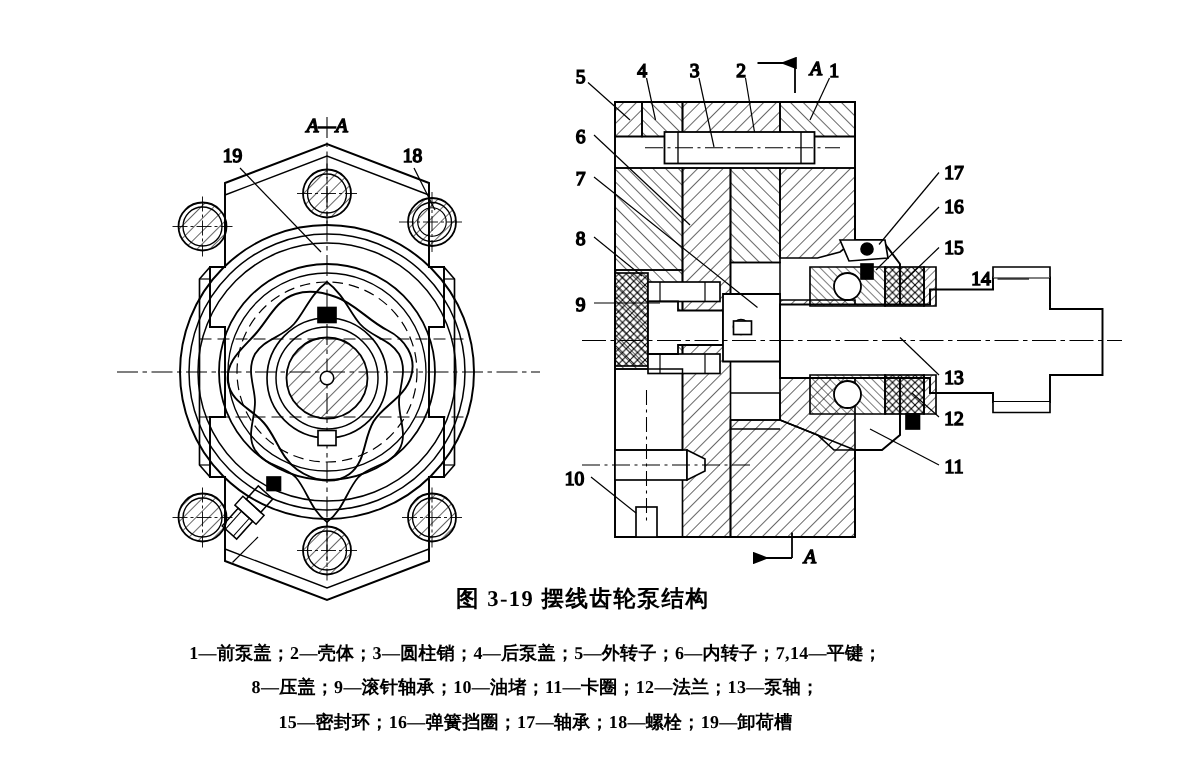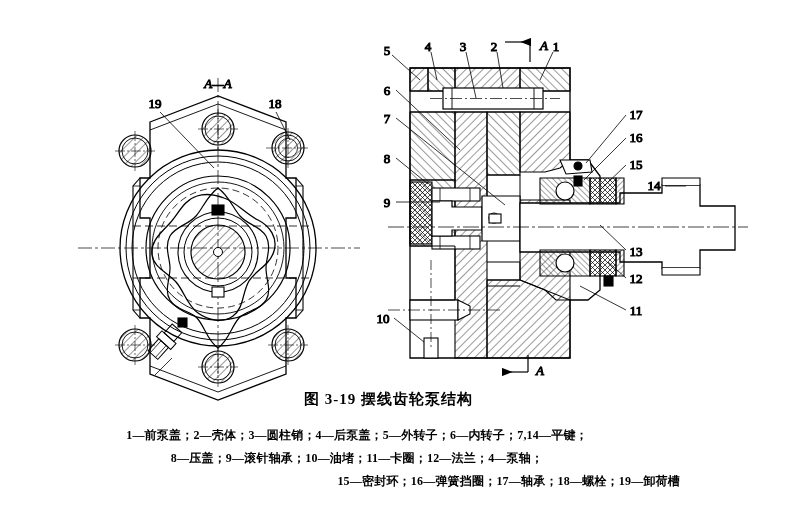--- a/index.html
+++ b/index.html
@@ -36,21 +36,21 @@
     left: 0;
     width: 646px;
     text-align: center;
     font-size: 12px;
     font-weight: bold;
     letter-spacing: 0.2px;
     margin-left: 34px;
   }
   .cap-l1 { top: 427px; }
   .cap-l2 { top: 450px; }
-  .cap-l3 { top: 473px; text-align: right; }
+  .cap-l3 { top: 473px; }
   svg text {
     font-family: "Liberation Serif", "DejaVu Serif", serif;
     fill: #000;
   }
   .lbl { font-size: 13px; }
   .lbl-it { font-size: 13px; font-style: italic; }
 </style>
 </head>
 <body>
 
@@ -388,14 +388,14 @@
     <text class="lbl" x="636" y="256" text-anchor="middle">13</text>
     <text class="lbl" x="636" y="283" text-anchor="middle">12</text>
     <text class="lbl" x="636" y="315" text-anchor="middle">11</text>
   </g>
 
   </g>
 </svg>
 
 <div class="cap-title">图 3-19    摆线齿轮泵结构</div>
 <div class="cap-line cap-l1">1—前泵盖；2—壳体；3—圆柱销；4—后泵盖；5—外转子；6—内转子；7,14—平键；</div>
-<div class="cap-line cap-l2">8—压盖；9—滚针轴承；10—油堵；11—卡圈；12—法兰；4—泵轴；</div>
+<div class="cap-line cap-l2">8—压盖；9—滚针轴承；10—油堵；11—卡圈；12—法兰；13—泵轴；</div>
 <div class="cap-line cap-l3">15—密封环；16—弹簧挡圈；17—轴承；18—螺栓；19—卸荷槽</div>
 
 </body></html>

